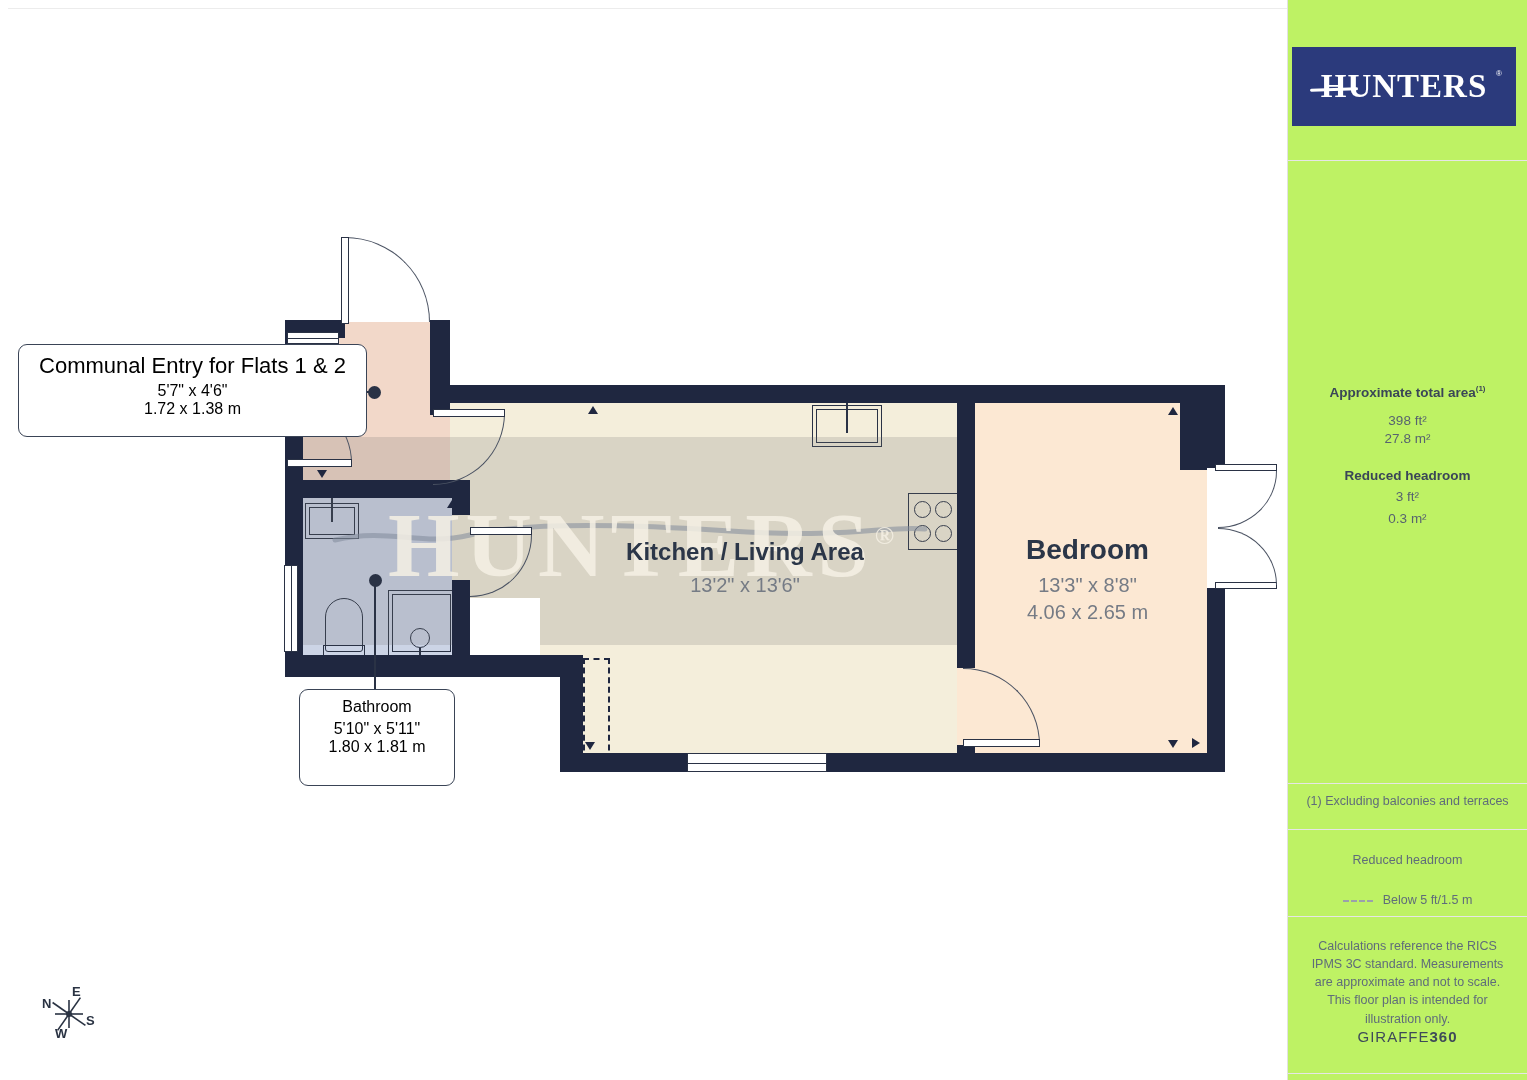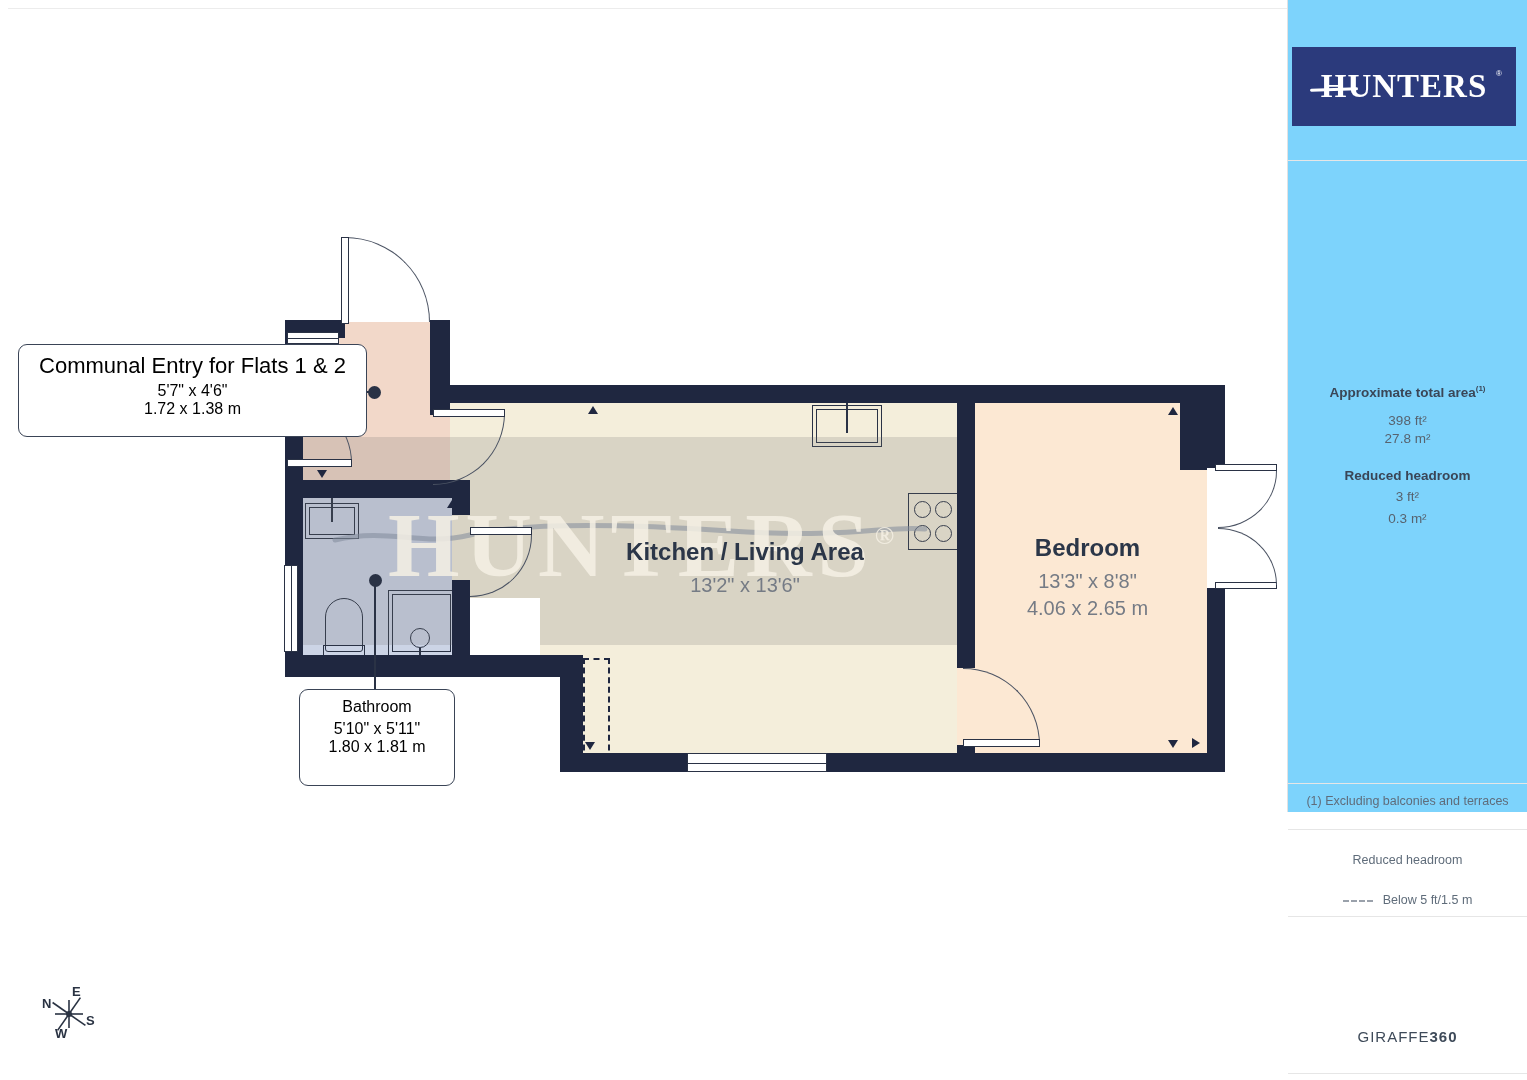--- a/index.html
+++ b/index.html
@@ -49,21 +49,21 @@
 
   
   .room-label { text-align:center; }
   .room-label .title { font-weight:bold; color:#2b3648; font-size:22px; }
   .room-label .dims  { color:#757b85; font-size:19px; line-height:27px; }
   .label-box { background:#ffffff; border:1.6px solid #3a4456; border-radius:9px; text-align:center; padding-top:8px; }
   .leader-dot { width:13px; height:13px; border-radius:50%; background:#2a3245; }
   .leader-line { background:#2a3245; }
 
   
-  #sidebar { position:absolute; left:1287px; top:0; width:240px; height:812px; background:#7dd3fc; border-left:1px solid #e2e2e2; }
+  #sidebar { position:absolute; left:1287px; top:0; width:240px; height:1080px; background:#bef264; border-left:1px solid #e2e2e2; }
   .divider { position:absolute; left:0; width:100%; border-top:1px solid #e6e6e6; }
   .sb-center { position:absolute; left:0; width:100%; text-align:center; }
   .sb-h { font-weight:bold; color:#3a4657; font-size:13.5px; }
   .sb-h sup { font-size:8px; }
   .sb-v { color:#57636f; font-size:13.5px; }
   .sb-small { color:#5f6c7a; font-size:12.5px; }
   .legend-dash { display:inline-block; width:30px; height:2px; border-top:2px dashed #9aa1ab; vertical-align:middle; margin-right:10px; }
   .credit { color:#3e4a59; font-size:15px; letter-spacing:1px; }
   .credit b { font-weight:bold;text-align:center; }
 
@@ -191,21 +191,21 @@
     <div class="abs leader-line" style="left:352px; top:391px; width:22px; height:2px;"></div>
     <div class="abs leader-dot" style="left:368px; top:386px;"></div>
     <div class="abs leader-line" style="left:374px; top:585px; width:2px; height:105px;"></div>
     <div class="abs leader-dot" style="left:369px; top:574px;"></div>
 
     <div class="abs room-label" style="left:540px; top:538px; width:410px;">
       <div class="title" style="font-size:24px;">Kitchen / Living Area</div>
       <div class="dims" style="margin-top:6px; font-size:20px;">13'2" x 13'6"</div>
     </div>
     <div class="abs room-label" style="left:975px; top:534px; width:225px;">
-      <div class="title" style="font-size:24px;">Bedroom</div>
+      <div class="title" style="font-size:28px;">Bedroom</div>
       <div class="dims" style="margin-top:6px; font-size:20px;">13'3" x 8'8"</div>
       <div class="dims" style="font-size:20px;">4.06 x 2.65 m</div>
     </div>
 
     <div class="abs label-box" style="left:18px; top:344px; width:349px; height:93px;">
       <div class="room-label title" style="font-size:22px;">Communal Entry for Flats 1 &amp; 2</div>
       <div class="room-label dims" style="margin-top:3px;">5'7" x 4'6"</div>
       <div class="room-label dims">1.72 x 1.38 m</div>
     </div>
     <div class="abs label-box" style="left:299px; top:689px; width:156px; height:97px;">
@@ -250,20 +250,21 @@
     <div class="sb-center sb-v" style="top:489px;">3 ft²</div>
     <div class="sb-center sb-v" style="top:511px;">0.3 m²</div>
 
     <div class="sb-center sb-small" style="top:794px;">(1) Excluding balconies and terraces</div>
 
     <div class="sb-center sb-small" style="top:853px;">Reduced headroom</div>
     <div class="sb-center sb-small" style="top:893px;">
       <span class="legend-dash"></span><span>Below 5 ft/1.5 m</span>
     </div>
 
+    <div class="sb-center sb-small" style="top:937px; padding:0 22px; line-height:1.45;">Calculations reference the RICS IPMS 3C standard. Measurements are approximate and not to scale. This floor plan is intended for illustration only.</div>
     <div class="sb-center credit" style="top:1028px;">
       <span>GIRAFFE</span><b>360</b>
     </div>
   </div>
 
   <div id="logo-box">
     <div class="logo-text">HUNTERS</div>
     <span class="logo-reg">®</span>
     <span class="logo-swoosh"></span>
   </div>

